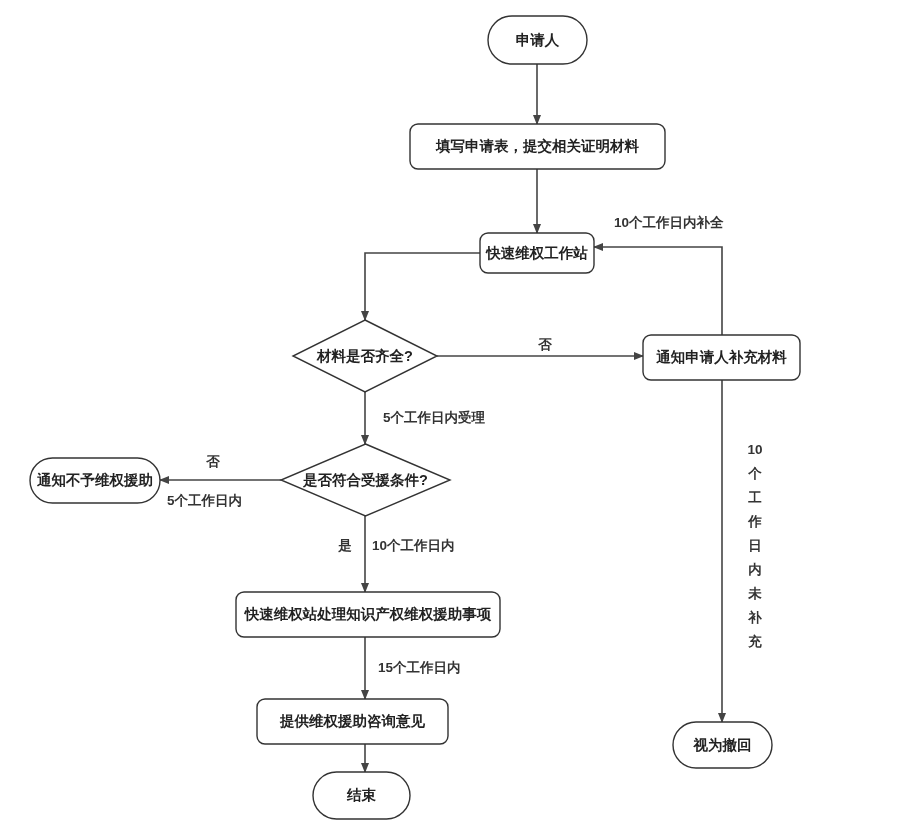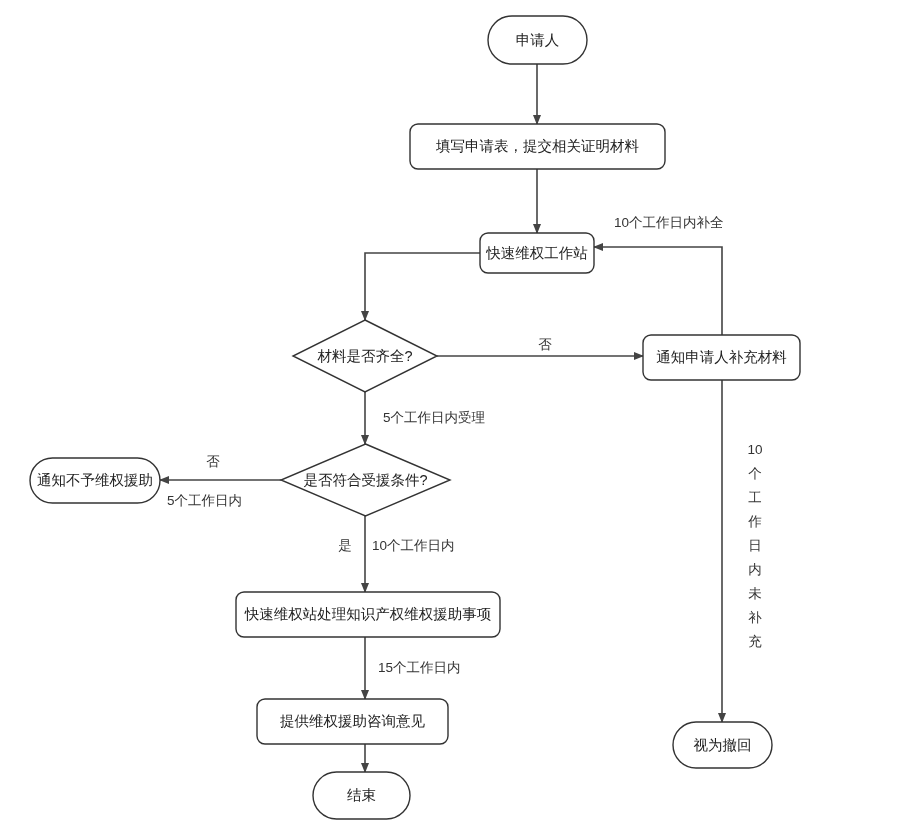--- a/index.html
+++ b/index.html
@@ -10,20 +10,21 @@
   body {
     width: 902px;
     height: 835px;
     font-family: "Liberation Sans", "DejaVu Sans", sans-serif;
     overflow: hidden;
   }
   #flowchart-root {
     position: relative;
     width: 902px;
     height: 810px;
+    font-weight: bold;
   }
   svg#flow-svg {
     position: absolute;
     top: 0;
     left: 0;
     width: 902px;
     height: 835px;
     display: block;
   }
   .node-shape {

